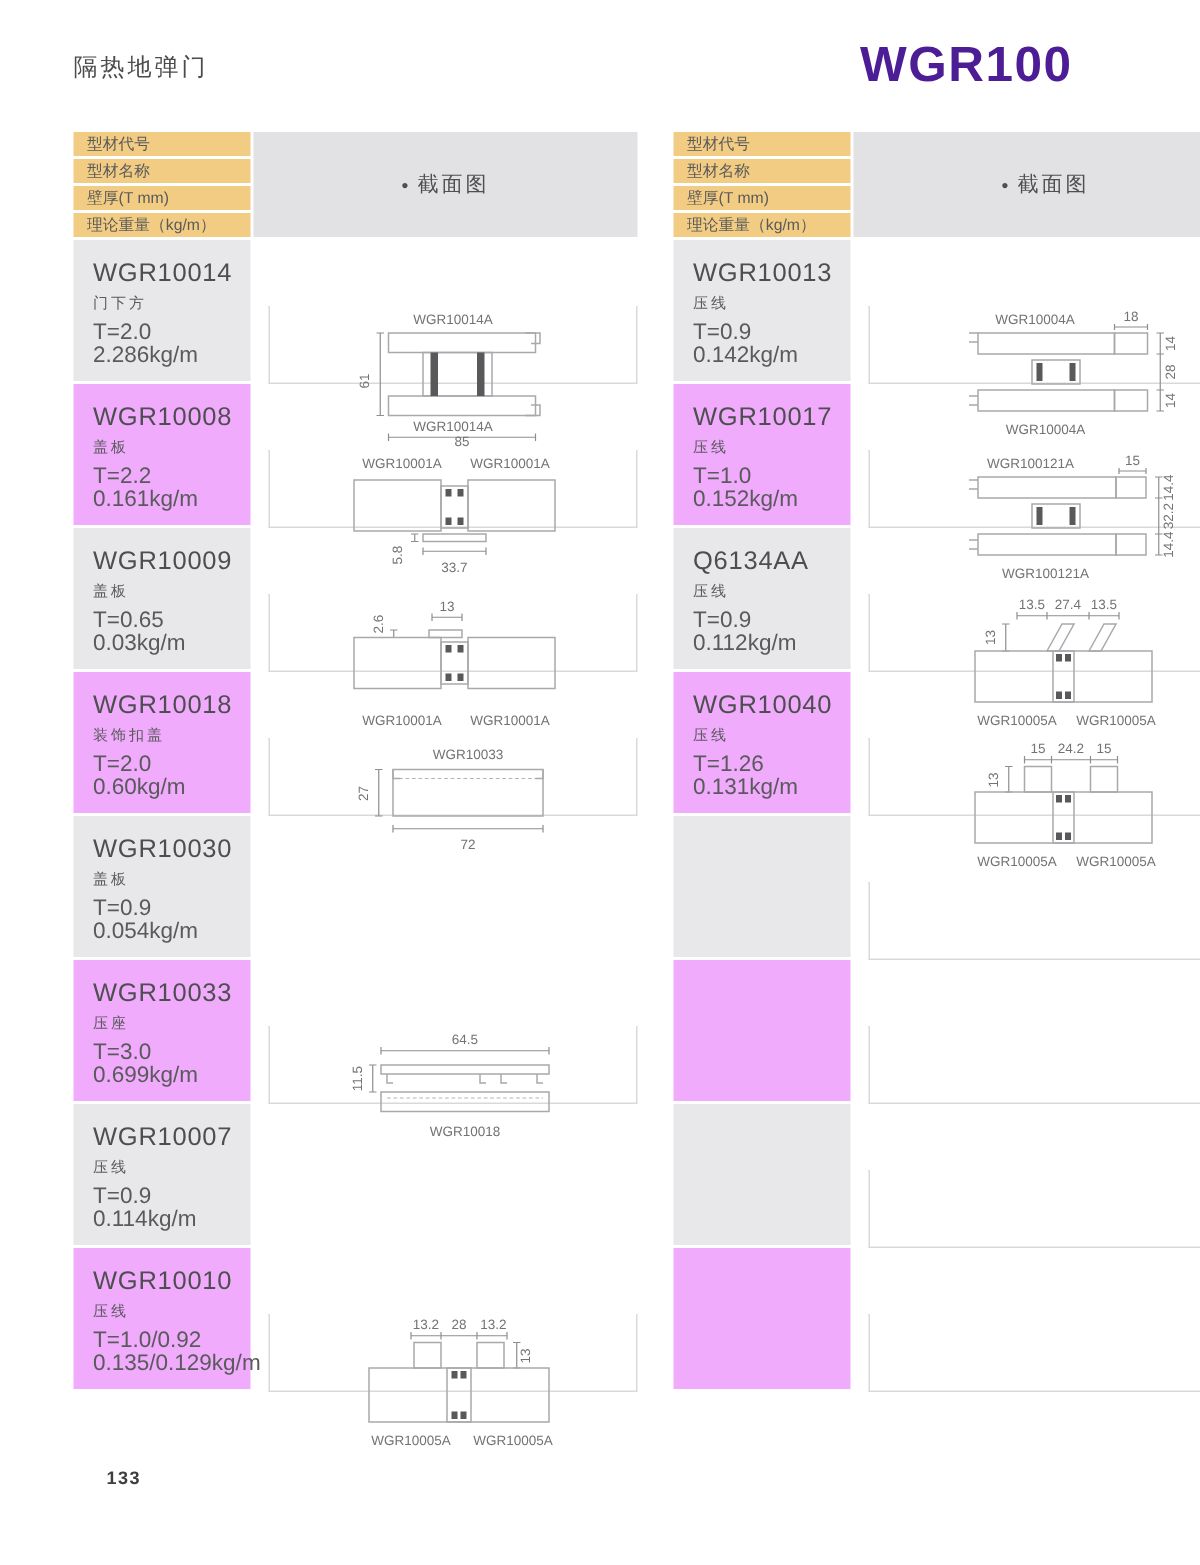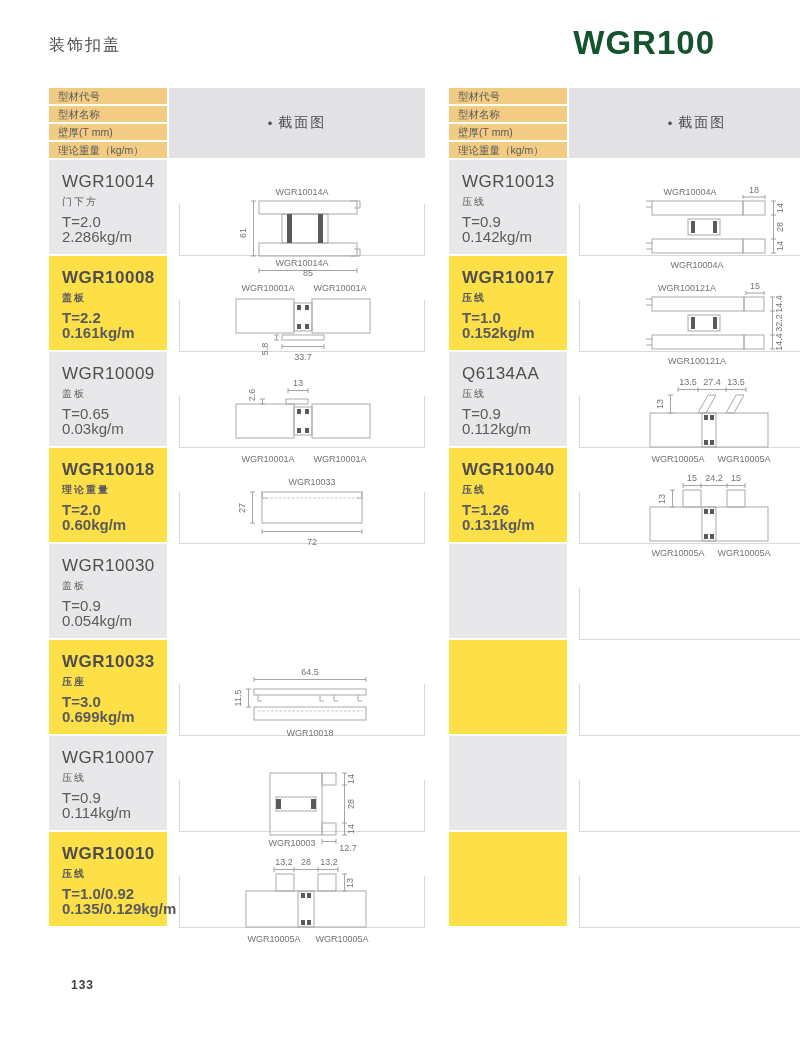--- a/index.html
+++ b/index.html
@@ -7,21 +7,21 @@
   body {
     width:800px; height:1043px; position:relative;
     font-family:"Liberation Sans","DejaVu Sans",sans-serif;
     color:#58585a; overflow:hidden;
   }
   .page-header {
     position:absolute; left:49px; top:24px; width:666px;
     display:flex; justify-content:space-between; align-items:flex-end;
   }
   .page-title { font-size:16px; letter-spacing:2px; color:#4c4c4e; padding-bottom:6px; }
-  .series-code { font-size:33px; font-weight:bold; color:#14532d; letter-spacing:1px; }
+  .series-code { font-size:33px; font-weight:bold; color:#4c1d95; letter-spacing:1px; }
 
   .tables { position:absolute; left:49px; top:88px; display:flex; gap:24px; }
   .ptable { width:376px; }
 
   
   .thead { display:flex; }
   .thead-left { width:118px; }
   .hcell {
     height:16px; margin-bottom:2px; background:#f2cc82;
     font-size:10.5px; color:#5a5a5c; line-height:16px; padding-left:9px;
@@ -34,48 +34,48 @@
   }
   .thead-right .bullet { font-size:13px; margin-right:6px; letter-spacing:0; }
 
   
   .trow { display:flex; height:96px; }
   .tcell-left {
     width:118px; padding:12px 10px 10px 13px; margin-bottom:2px; margin-right:12px;
     display:flex; flex-direction:column;
   }
   .bg-gray   { background:#e8e8ea; }
-  .bg-yellow { background:#fde047;font-weight:bold; }
+  .bg-yellow { background:#f0abfc; }
   .profile-code { font-size:17px; color:#4e4e50; letter-spacing:0.5px; }
   .profile-name { font-size:10px; color:#5a5a5c; margin-top:3px; letter-spacing:2px; }
   .spec { margin-top:auto; }
   .thickness, .weight { font-size:15px; color:#5a5a5c; line-height:15px; }
 
   .tcell-diagram {
     flex:1; background:#ffffff; border:1px solid #d9d9db; border-top:none;
-    display:flex; align-items:center; justify-content:center;margin-top:44px;
+    display:flex; justify-content:center;margin-top:44px;
   }
   .trow:first-of-type .tcell-diagram { border-top:1px solid #d9d9db; }
 
   svg text { font-size:9px; fill:#737376; font-family:"Liberation Sans","DejaVu Sans",sans-serif; }
   svg .profile { fill:none; stroke:#a9a9ad; stroke-width:1; }
   svg .dashed  { fill:none; stroke:#b4b4b8; stroke-width:0.8; stroke-dasharray:2.5 1.8; }
   svg .strut   { fill:#59595b; stroke:none; }
   svg .dim     { stroke:#8e8e92; stroke-width:0.8; fill:none; }
 
   .page-number {
     position:absolute; left:50px; top:978px;
     font-size:12px; font-weight:bold; color:#3e3e40; letter-spacing:1px;margin-left:21px;
   }
 </style>
 </head>
 <body>
 
 <header class="page-header">
-  <div class="page-title">装饰扣盖</div>
+  <div class="page-title">隔热地弹门</div>
   <div class="series-code">WGR100</div>
 </header>
 
 <div class="tables">
 
   <section class="ptable">
     <div class="thead">
       <div class="thead-left">
         <div class="hcell">型材代号</div>
         <div class="hcell">型材名称</div>
@@ -169,21 +169,21 @@
           <rect class="strut" x="103" y="53" width="4" height="5"></rect>
           <text x="66" y="87" text-anchor="middle">WGR10001A</text>
           <text x="138" y="87" text-anchor="middle">WGR10001A</text>
         </svg>
       </div>
     </div>
 
     <div class="trow">
       <div class="tcell-left bg-yellow">
         <div class="profile-code">WGR10018</div>
-        <div class="profile-name">理论重量</div>
+        <div class="profile-name">装饰扣盖</div>
         <div class="spec">
           <div class="thickness">T=2.0</div>
           <div class="weight">0.60kg/m</div>
         </div>
       </div>
       <div class="tcell-diagram">
         <svg width="200" height="94" viewBox="0 0 200 94">
           <text x="110" y="14" text-anchor="middle">WGR10033</text>
           <rect class="profile" x="60" y="21" width="100" height="31"></rect>
           <path class="dashed" d="M64,27 h92"></path>
@@ -232,37 +232,20 @@
     </div>
 
     <div class="trow">
       <div class="tcell-left bg-gray">
         <div class="profile-code">WGR10007</div>
         <div class="profile-name">压线</div>
         <div class="spec">
           <div class="thickness">T=0.9</div>
           <div class="weight">0.114kg/m</div>
         </div>
-      </div>
-      <div class="tcell-diagram">
-        <svg width="200" height="94" viewBox="0 0 200 94">
-          <rect class="profile" x="68" y="14" width="52" height="62"></rect>
-          <rect class="profile" x="120" y="14" width="14" height="12"></rect>
-          <rect class="profile" x="120" y="64" width="14" height="12"></rect>
-          <rect class="profile" x="74" y="38" width="40" height="14"></rect>
-          <rect class="strut" x="74" y="40" width="5" height="10"></rect>
-          <rect class="strut" x="109" y="40" width="5" height="10"></rect>
-          <path class="dim" d="M140,14 h5 M140,26 h5 M140,64 h5 M140,76 h5 M142.5,14 v62"></path>
-          <text transform="rotate(-90 152,20)" x="152" y="20" text-anchor="middle">14</text>
-          <text transform="rotate(-90 152,45)" x="152" y="45" text-anchor="middle">28</text>
-          <text transform="rotate(-90 152,70)" x="152" y="70" text-anchor="middle">14</text>
-          <text x="90" y="87" text-anchor="middle">WGR10003</text>
-          <path class="dim" d="M120,80 v5 M134,80 v5 M120,82.5 h14"></path>
-          <text x="146" y="92" text-anchor="middle">12.7</text>
-        </svg>
       </div>
     </div>
 
     <div class="trow">
       <div class="tcell-left bg-yellow">
         <div class="profile-code">WGR10010</div>
         <div class="profile-name">压线</div>
         <div class="spec">
           <div class="thickness">T=1.0/0.92</div>
           <div class="weight">0.135/0.129kg/m</div>

